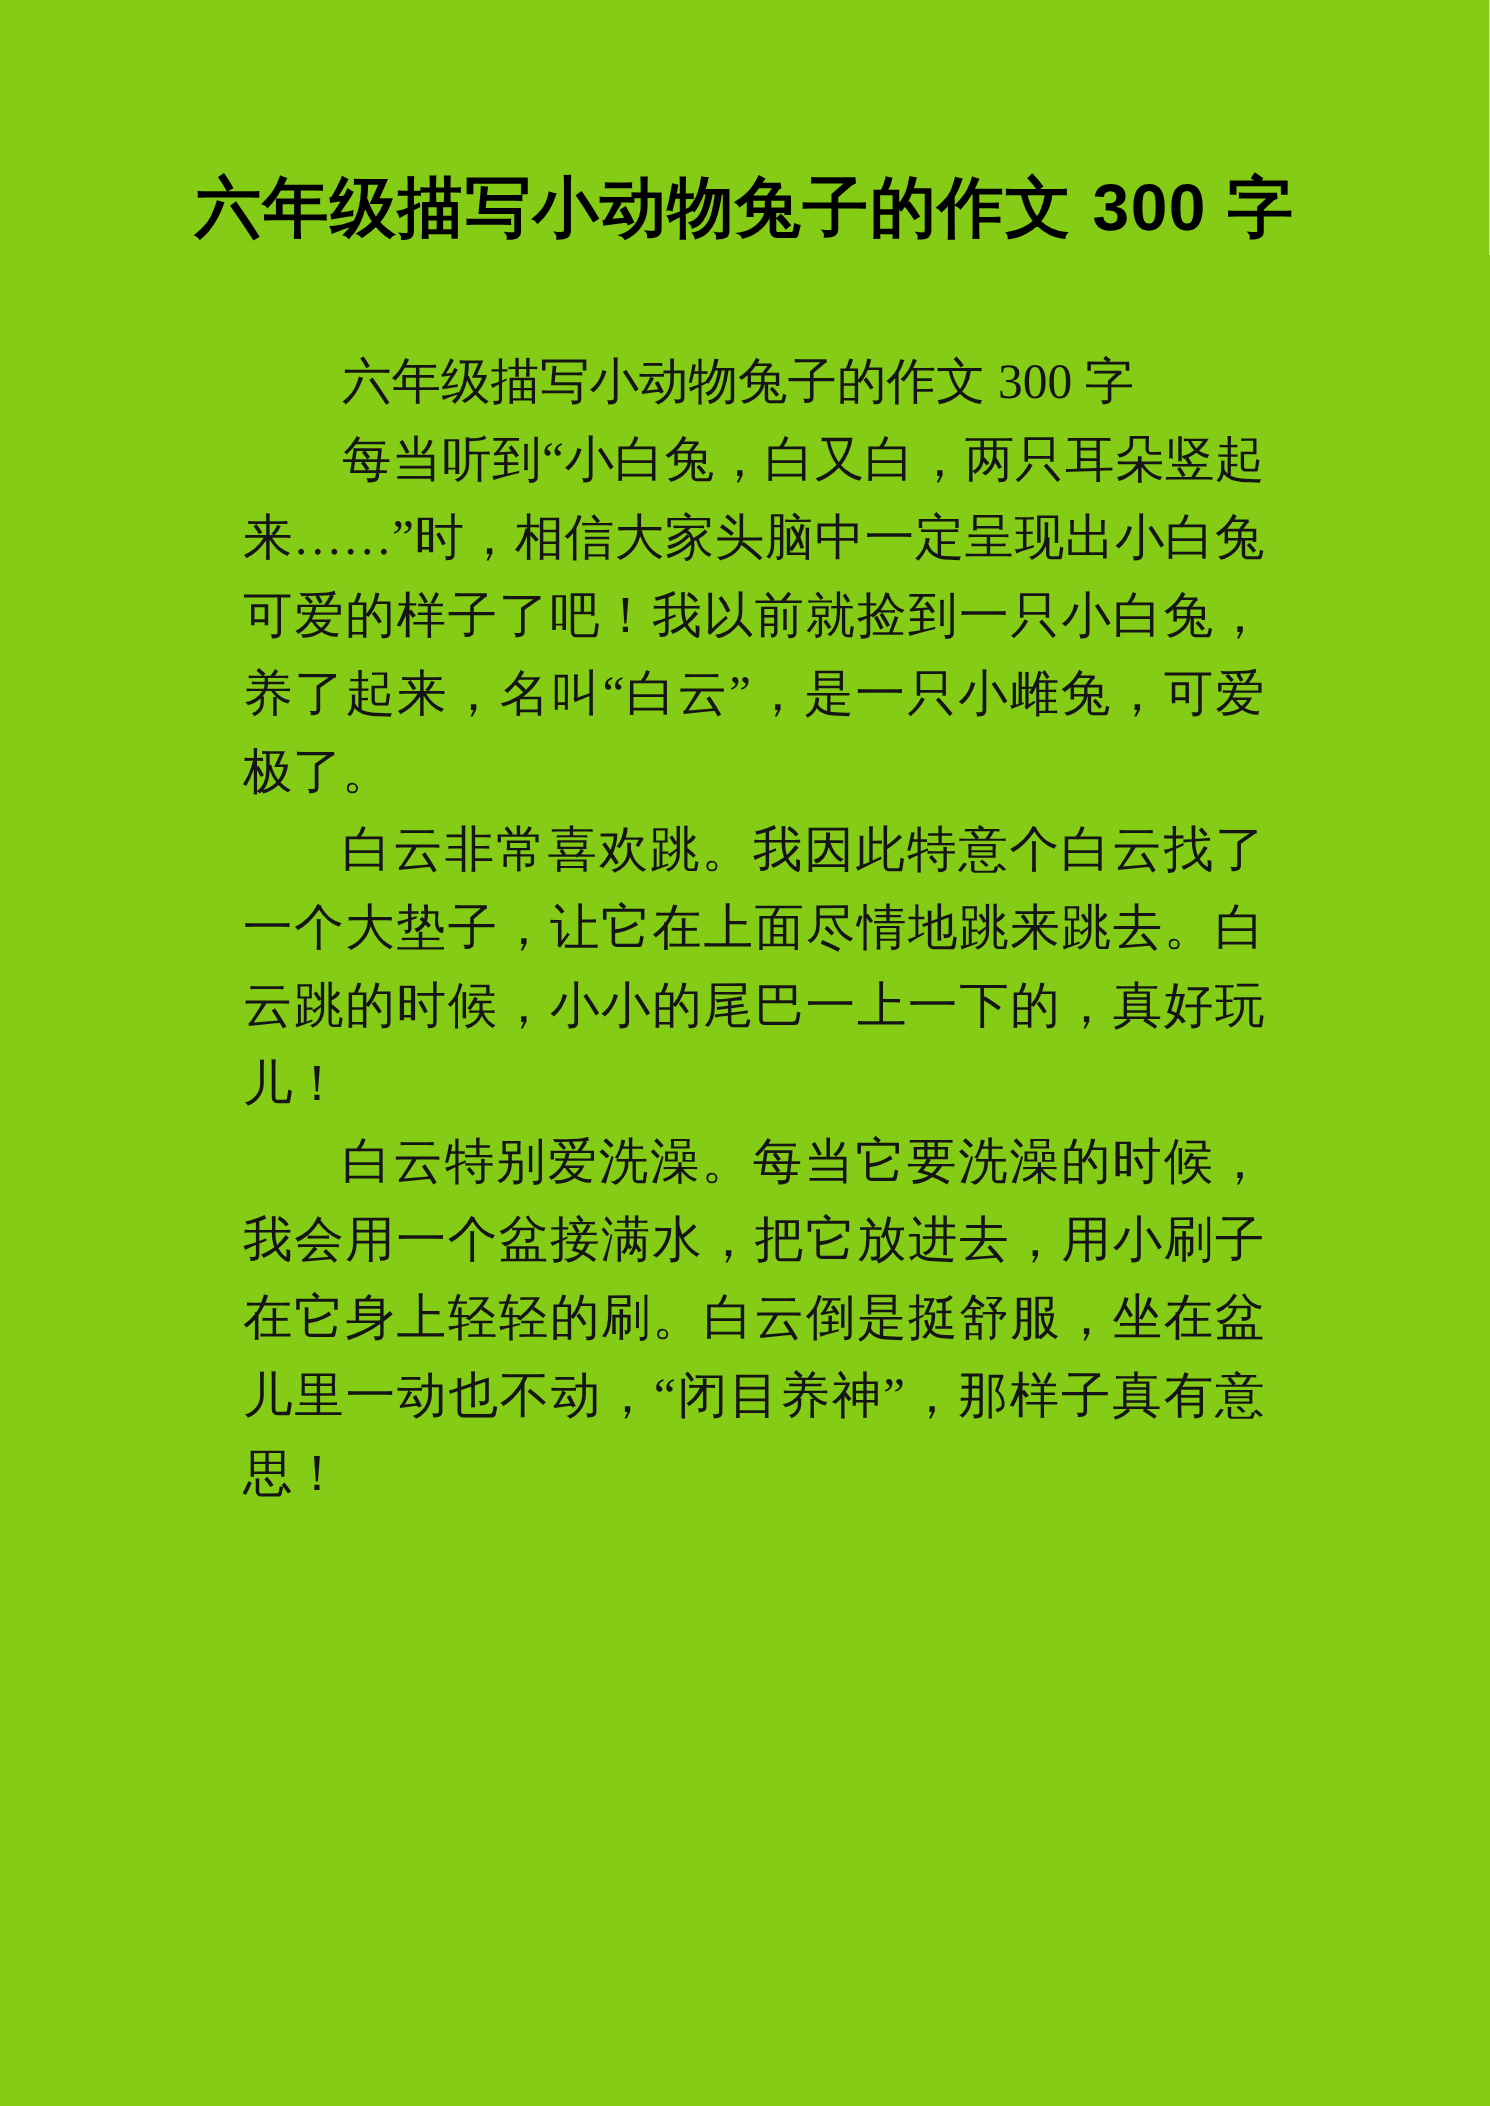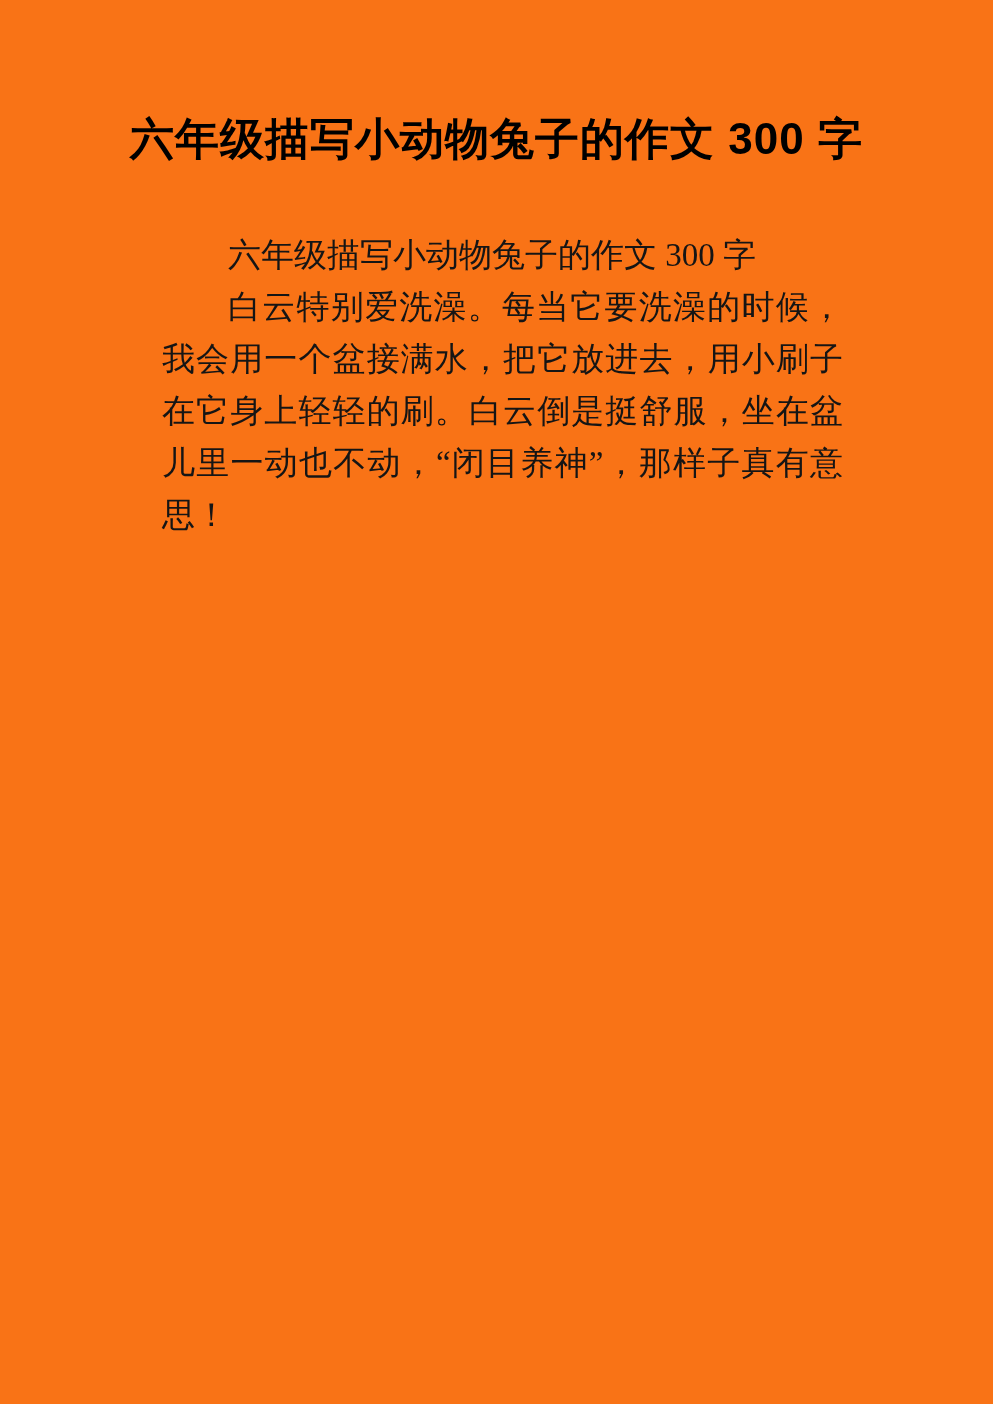--- a/index.html
+++ b/index.html
@@ -1,20 +1,20 @@
 <!DOCTYPE html>
 <html lang="zh"><head>
 <meta charset="utf-8">
 <style>
   * { margin: 0; padding: 0; box-sizing: border-box; }
   html, body { background: #ffffff; }
   .page {
     width: 993px;
     height: 1404px;
-    background: #f97316;
+    background: #84cc16;
     overflow: hidden;
     position: relative;
   }
   .doc-title {
     margin-top: 110px;
     padding: 0 90px;
     text-align: center;
     font-family: "Liberation Sans", "DejaVu Sans", sans-serif;
     font-weight: bold;
     font-size: 44px;
@@ -36,15 +36,17 @@
   }
 </style>
 </head>
 <body>
 
 <div class="page">
   <h1 class="doc-title">六年级描写小动物兔子的作文 300 字</h1>
 
   <div class="doc-body">
     <p>六年级描写小动物兔子的作文 300 字</p>
+    <p>每当听到“小白兔，白又白，两只耳朵竖起来……”时，相信大家头脑中一定呈现出小白兔可爱的样子了吧！我以前就捡到一只小白兔，养了起来，名叫“白云”，是一只小雌兔，可爱极了。</p>
+    <p>白云非常喜欢跳。我因此特意个白云找了一个大垫子，让它在上面尽情地跳来跳去。白云跳的时候，小小的尾巴一上一下的，真好玩儿！</p>
     <p>白云特别爱洗澡。每当它要洗澡的时候，我会用一个盆接满水，把它放进去，用小刷子在它身上轻轻的刷。白云倒是挺舒服，坐在盆儿里一动也不动，“闭目养神”，那样子真有意思！</p>
   </div>
 </div>
 
 </body></html>

